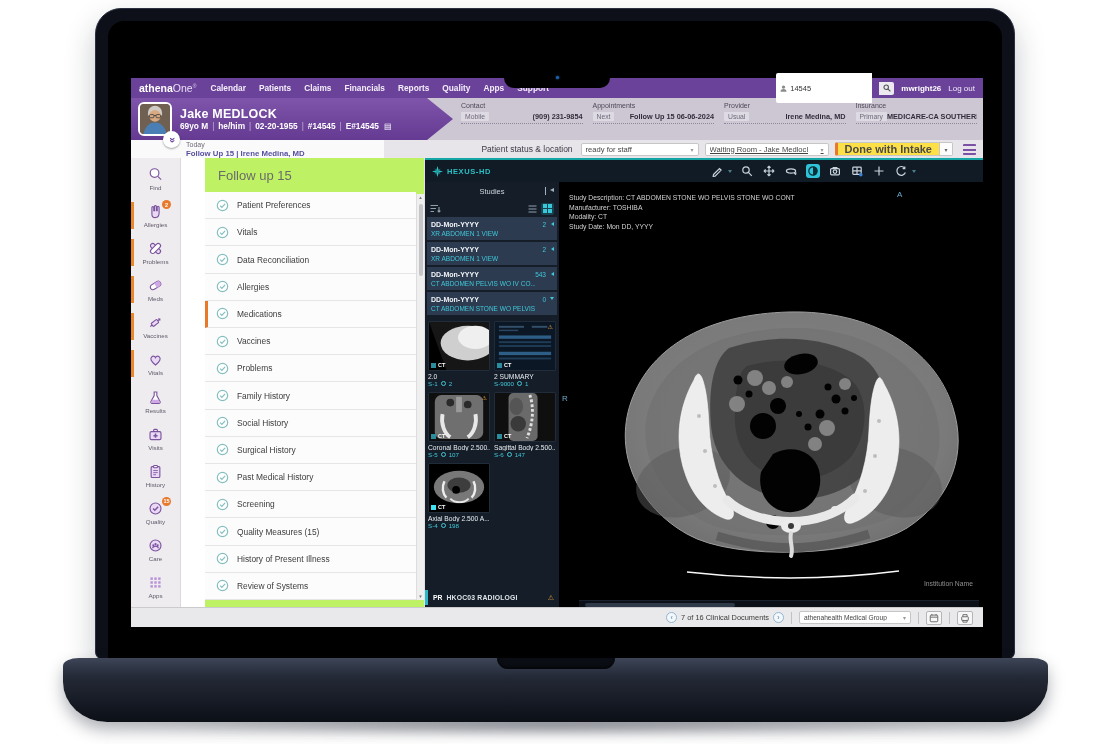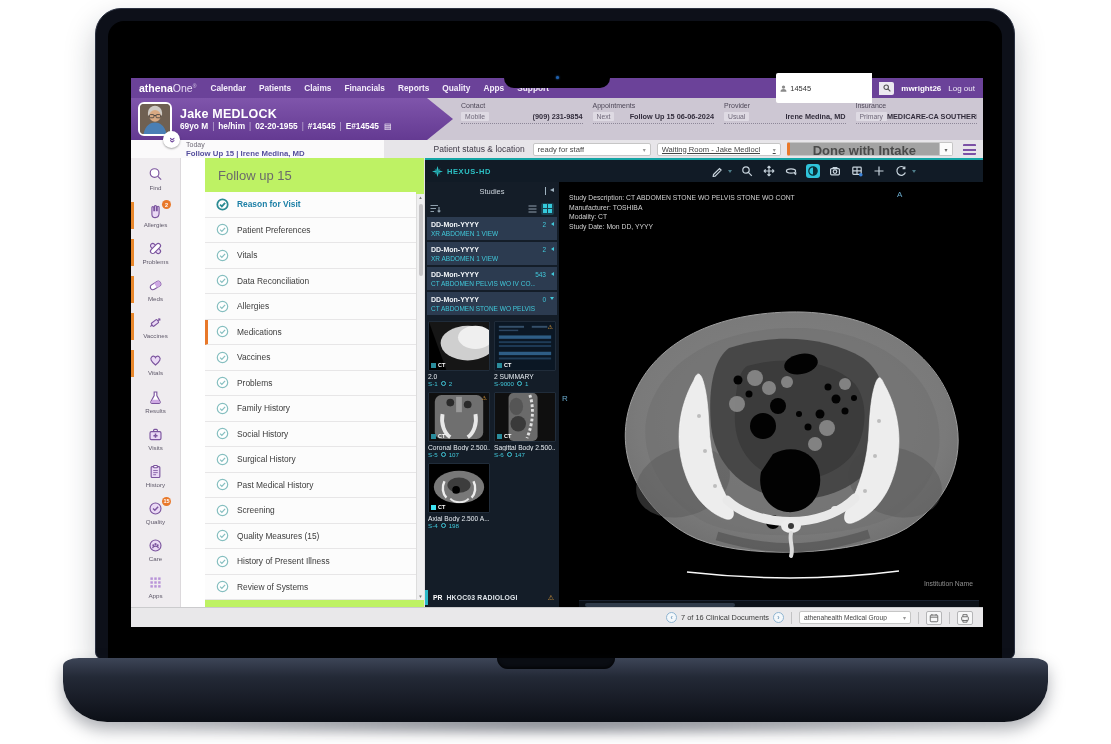--- a/index.html
+++ b/index.html
@@ -87,23 +87,23 @@
   .enc-link { font-size:7.8px; font-weight:bold; color:#564f9e; line-height:9px; white-space:nowrap; }
   .enc-right { flex:1; background:#e7e5e9; display:flex; align-items:center;
     justify-content:flex-end; gap:6px; padding-right:7px; }
   .enc-status-label { font-size:8.5px; color:#3e3946; margin-right:2px; white-space:nowrap; }
   .select { background:#fff; border:1px solid #c6c6c6; border-radius:2px; height:13px;
     display:flex; align-items:center; padding:0 4px; font-size:7.6px; color:#444; }
   .select span { white-space:nowrap; overflow:hidden; }
   .select .caret { margin-left:auto; color:#999; font-size:6px; padding-left:4px; font-style:normal; }
   .sel-status { width:118px; } .sel-loc { width:124px;text-decoration:underline; }
   .done-group { display:flex; }
-  .done-btn { height:14px; background:#a3a3a3; border:1px solid #c6c6c6;
-    border-left:3px solid #e8782a; font-size:13px; font-weight:bold; color:#4a4a4a;
-    padding:0 23px; border-radius:2px 0 0 2px; font-family:inherit; }
+  .done-btn { height:14px; background:#fde047; border:1px solid #c6c6c6;
+    border-left:3px solid #e8782a; font-size:11px; font-weight:bold; color:#4a4a4a;
+    padding:0 7px; border-radius:2px 0 0 2px; font-family:inherit; }
   .done-caret { width:13px; height:14px; border:1px solid #c6c6c6; border-left:none;
     background:#fcfcfc; font-size:6px; color:#666; border-radius:0 2px 2px 0; padding:0; }
   .hamburger { width:13px; height:11px; margin-left:4px; border-radius:1px;
     background:linear-gradient(#7b51a5 0 2px, transparent 2px 4.5px, #7b51a5 4.5px 6.5px,
       transparent 6.5px 9px, #7b51a5 9px 11px); }
 
   
   .main { display:flex; height:449px; }
 
   
@@ -467,27 +467,20 @@
                     <rect x="11.8" y="11.8" width="2.6" height="2.6"></rect>
                   </g>
                 </svg>
        <span class="rail-label">Apps</span>
      </div>
             </aside>
 
           <aside class="checklist">
             <div class="cl-title">Follow up 15</div>
             <div class="cl-list" id="cl-list">
-                <div class="cl-row active">
-     <svg viewBox="0 0 14 14">
-                    <circle cx="7" cy="7" r="5.6"></circle>
-                    <path d="M4.4,7.2 l1.9,1.9 L9.8,5.2" fill="none"></path>
-                  </svg>
-     <span>Reason for Visit</span>
-   </div>
                 <div class="cl-row">
      <svg viewBox="0 0 14 14">
                     <circle cx="7" cy="7" r="5.6"></circle>
                     <path d="M4.4,7.2 l1.9,1.9 L9.8,5.2" fill="none"></path>
                   </svg>
      <span>Patient Preferences</span>
    </div>
                 <div class="cl-row">
      <svg viewBox="0 0 14 14">
                     <circle cx="7" cy="7" r="5.6"></circle>

